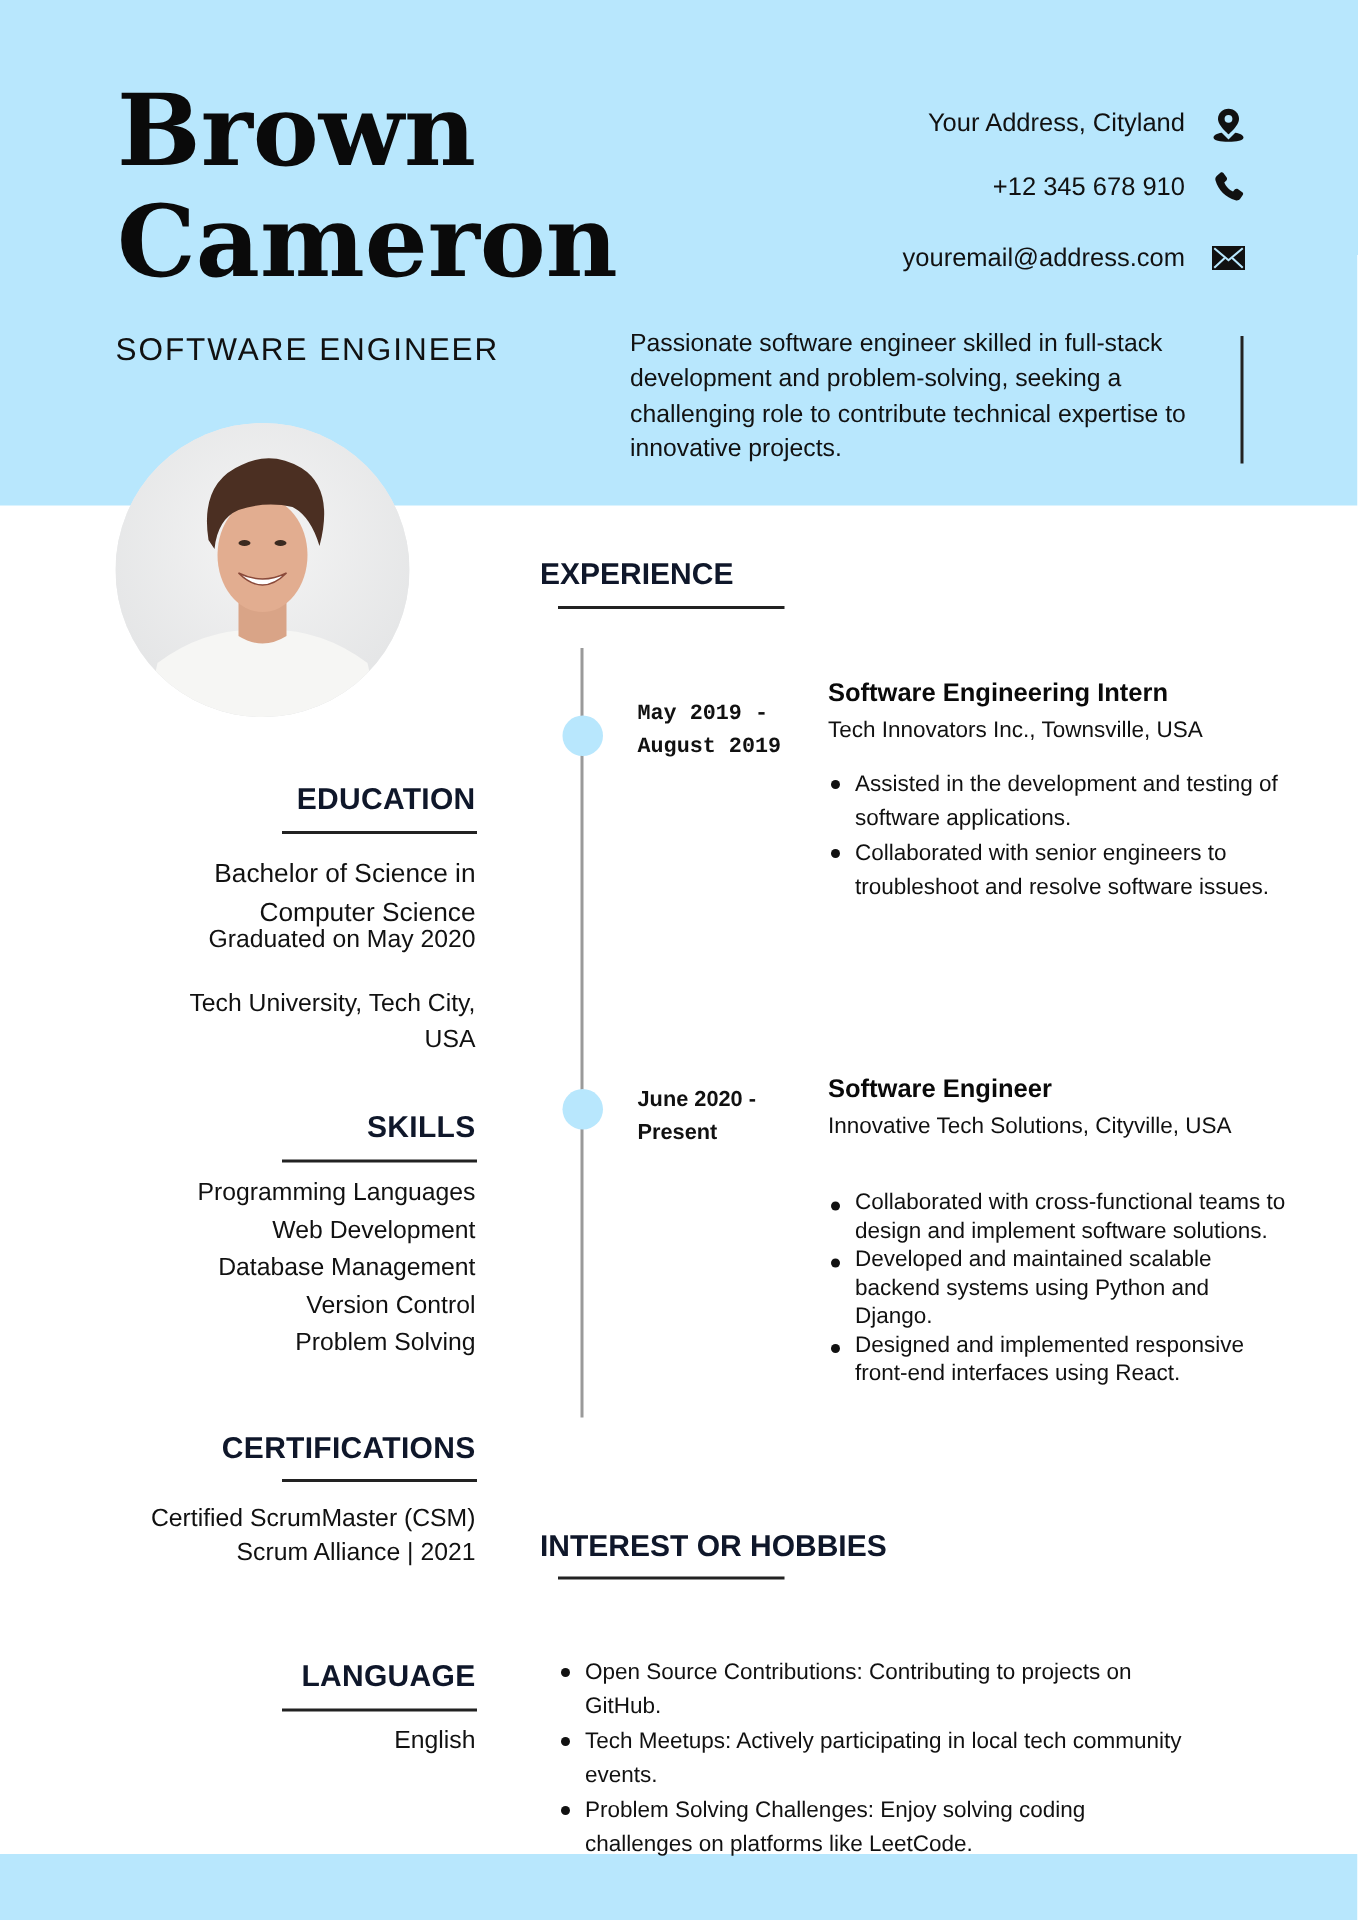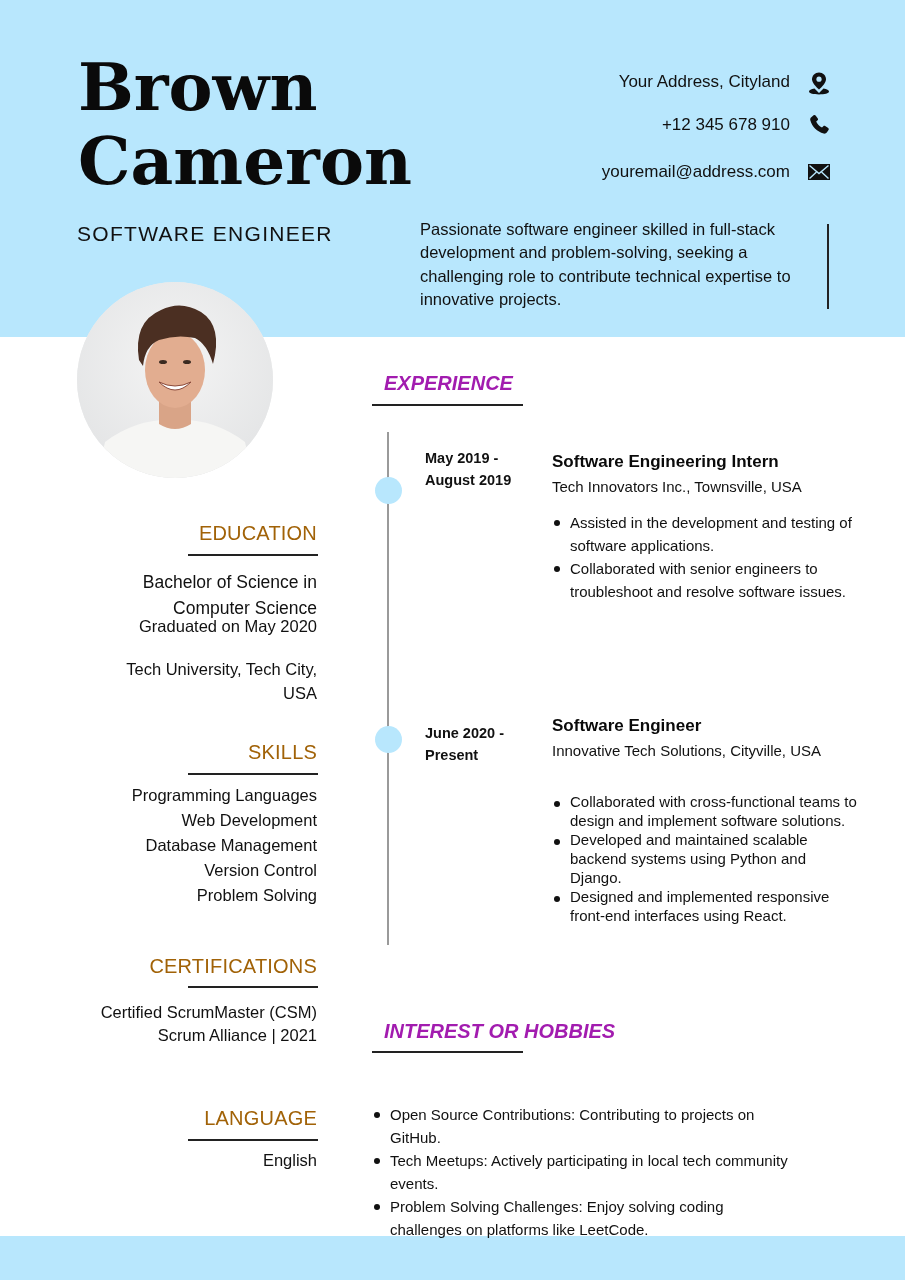--- a/index.html
+++ b/index.html
@@ -15,26 +15,26 @@
 
   .contact { position: absolute; right: 115px; font-size: 17px; color: #111; text-align: right; white-space: nowrap; }
   .contact-icon { position: absolute; left: 807px; width: 24px; height: 24px; }
 
   .summary { position: absolute; left: 420px; top: 218px; width: 379px; text-align: left; font-size: 16.5px; line-height: 23.3px; color: #111; }
   .summary-rule { position: absolute; left: 827px; top: 224px; width: 2px; height: 85px; background: #222; }
 
   .photo { position: absolute; left: 77px; top: 282px; width: 196px; height: 196px; border-radius: 50%; overflow: hidden; background: #ecedee; }
 
   
-  .left-section-title { position: absolute; right: 588px; font-weight: normal; font-size: 20px; letter-spacing: 0.2px; color: #a16207; text-align: right; white-space: nowrap; }
+  .left-section-title { position: absolute; right: 588px; font-weight: bold; font-size: 20px; letter-spacing: 0.2px; color: #0f172a; text-align: right; white-space: nowrap; }
   .left-rule { position: absolute; left: 188px; width: 130px; height: 1.5px; background: #222; }
   .left-text { position: absolute; right: 588px; text-align: left; font-size: 16.5px; color: #111; white-space: nowrap; }
 
   
-  .right-section-title { position: absolute; left: 384px; font-weight: bold; font-size: 20px; color: #a21caf; white-space: nowrap; font-style: italic; }
+  .right-section-title { position: absolute; left: 360px; font-weight: bold; font-size: 20px; color: #0f172a; white-space: nowrap; }
   .right-rule { position: absolute; left: 372px; width: 151px; height: 1.5px; background: #222; }
 
   .timeline-line { position: absolute; left: 387px; top: 432px; width: 2px; height: 513px; background: #9a9a9a; }
   .timeline-dot { position: absolute; left: 375px; width: 27px; height: 27px; border-radius: 50%; background: #b8e7fd; }
 
   .exp-date { position: absolute; left: 425px; font-weight: bold; font-size: 14.5px; line-height: 22px; color: #111; }
   .exp-role { position: absolute; left: 552px; font-weight: bold; font-size: 17px; color: #0a0a0a; white-space: nowrap; }
   .exp-company { position: absolute; left: 552px; font-size: 15px; color: #111; white-space: nowrap; }
 
   ul.bullets { position: absolute; list-style: none; font-size: 15px; line-height: 23px; color: #111; }
@@ -134,21 +134,21 @@
 <div class="left-rule" style="top:1139px;"></div>
 <div class="left-text" style="top:1151px;">English</div>
 
 <div class="right-section-title" style="top:372px;">EXPERIENCE</div>
 <div class="right-rule" style="top:404px;"></div>
 
 <div class="timeline-line"></div>
 <div class="timeline-dot" style="top:477px;"></div>
 <div class="timeline-dot" style="top:726px;"></div>
 
-<div class="exp-date" style="top:447px;">
+<div class="exp-date" style="top:465px;font-family:Liberation Mono, monospace;">
   <div>May 2019 -</div>
   <div>August 2019</div>
 </div>
 <div class="exp-role" style="top:452px;">Software Engineering Intern</div>
 <div class="exp-company" style="top:478px;">Tech Innovators Inc., Townsville, USA</div>
 <ul class="bullets" style="left:552px; top:511px; width:300px;">
   <li>Assisted in the development and testing of software applications.</li>
   <li>Collaborated with senior engineers to troubleshoot and resolve software issues.</li>
 </ul>
 

